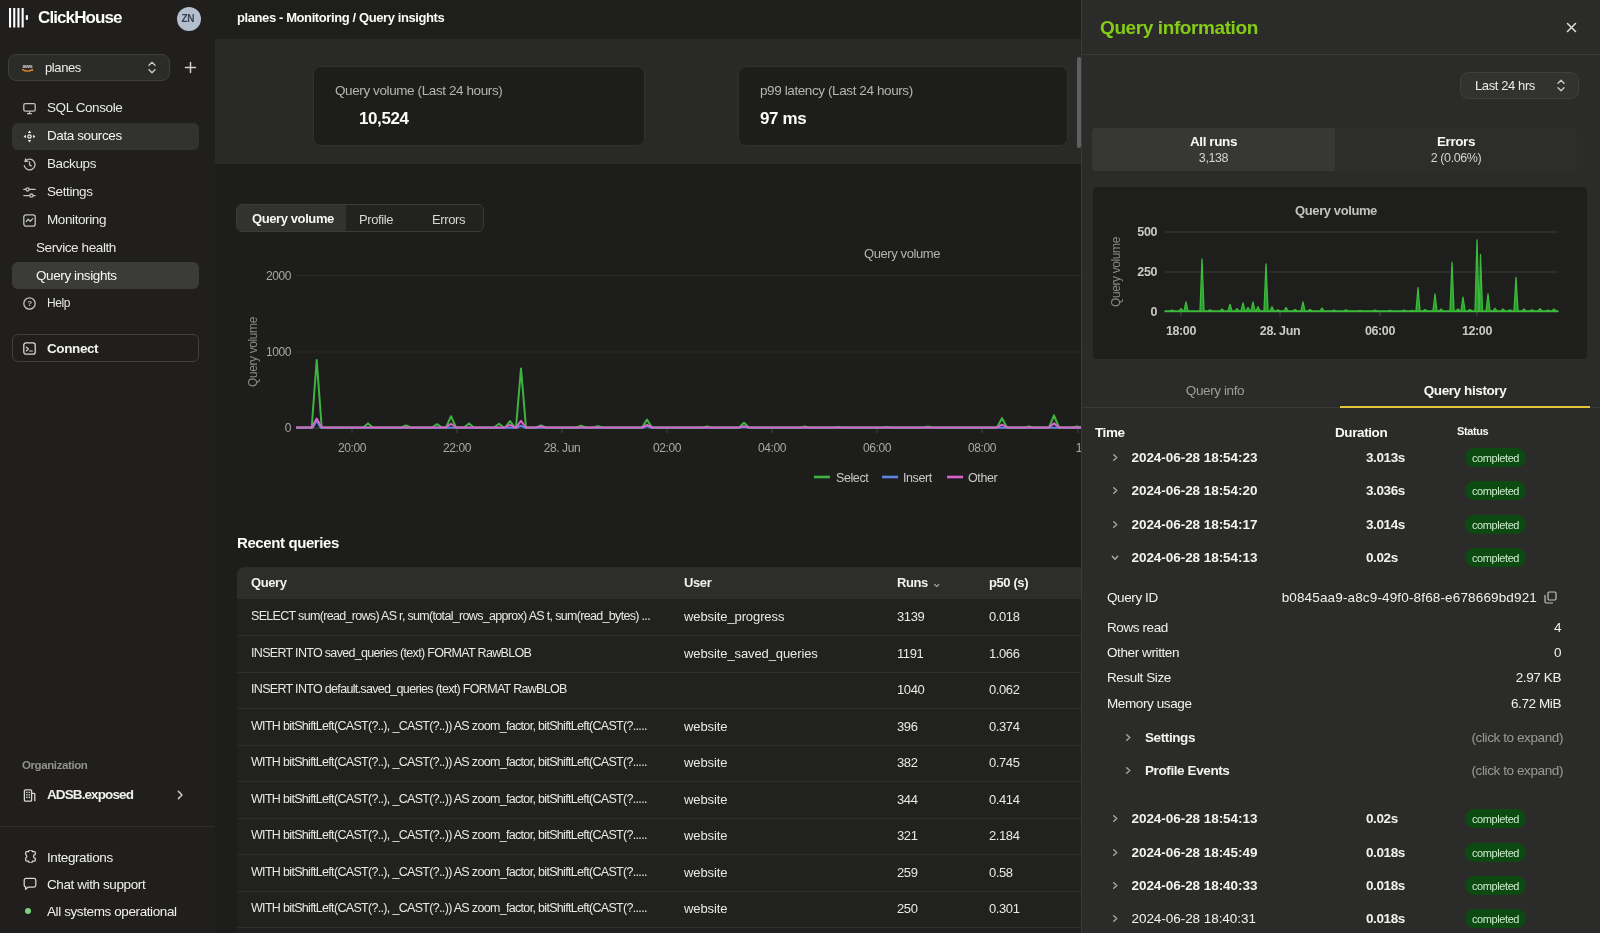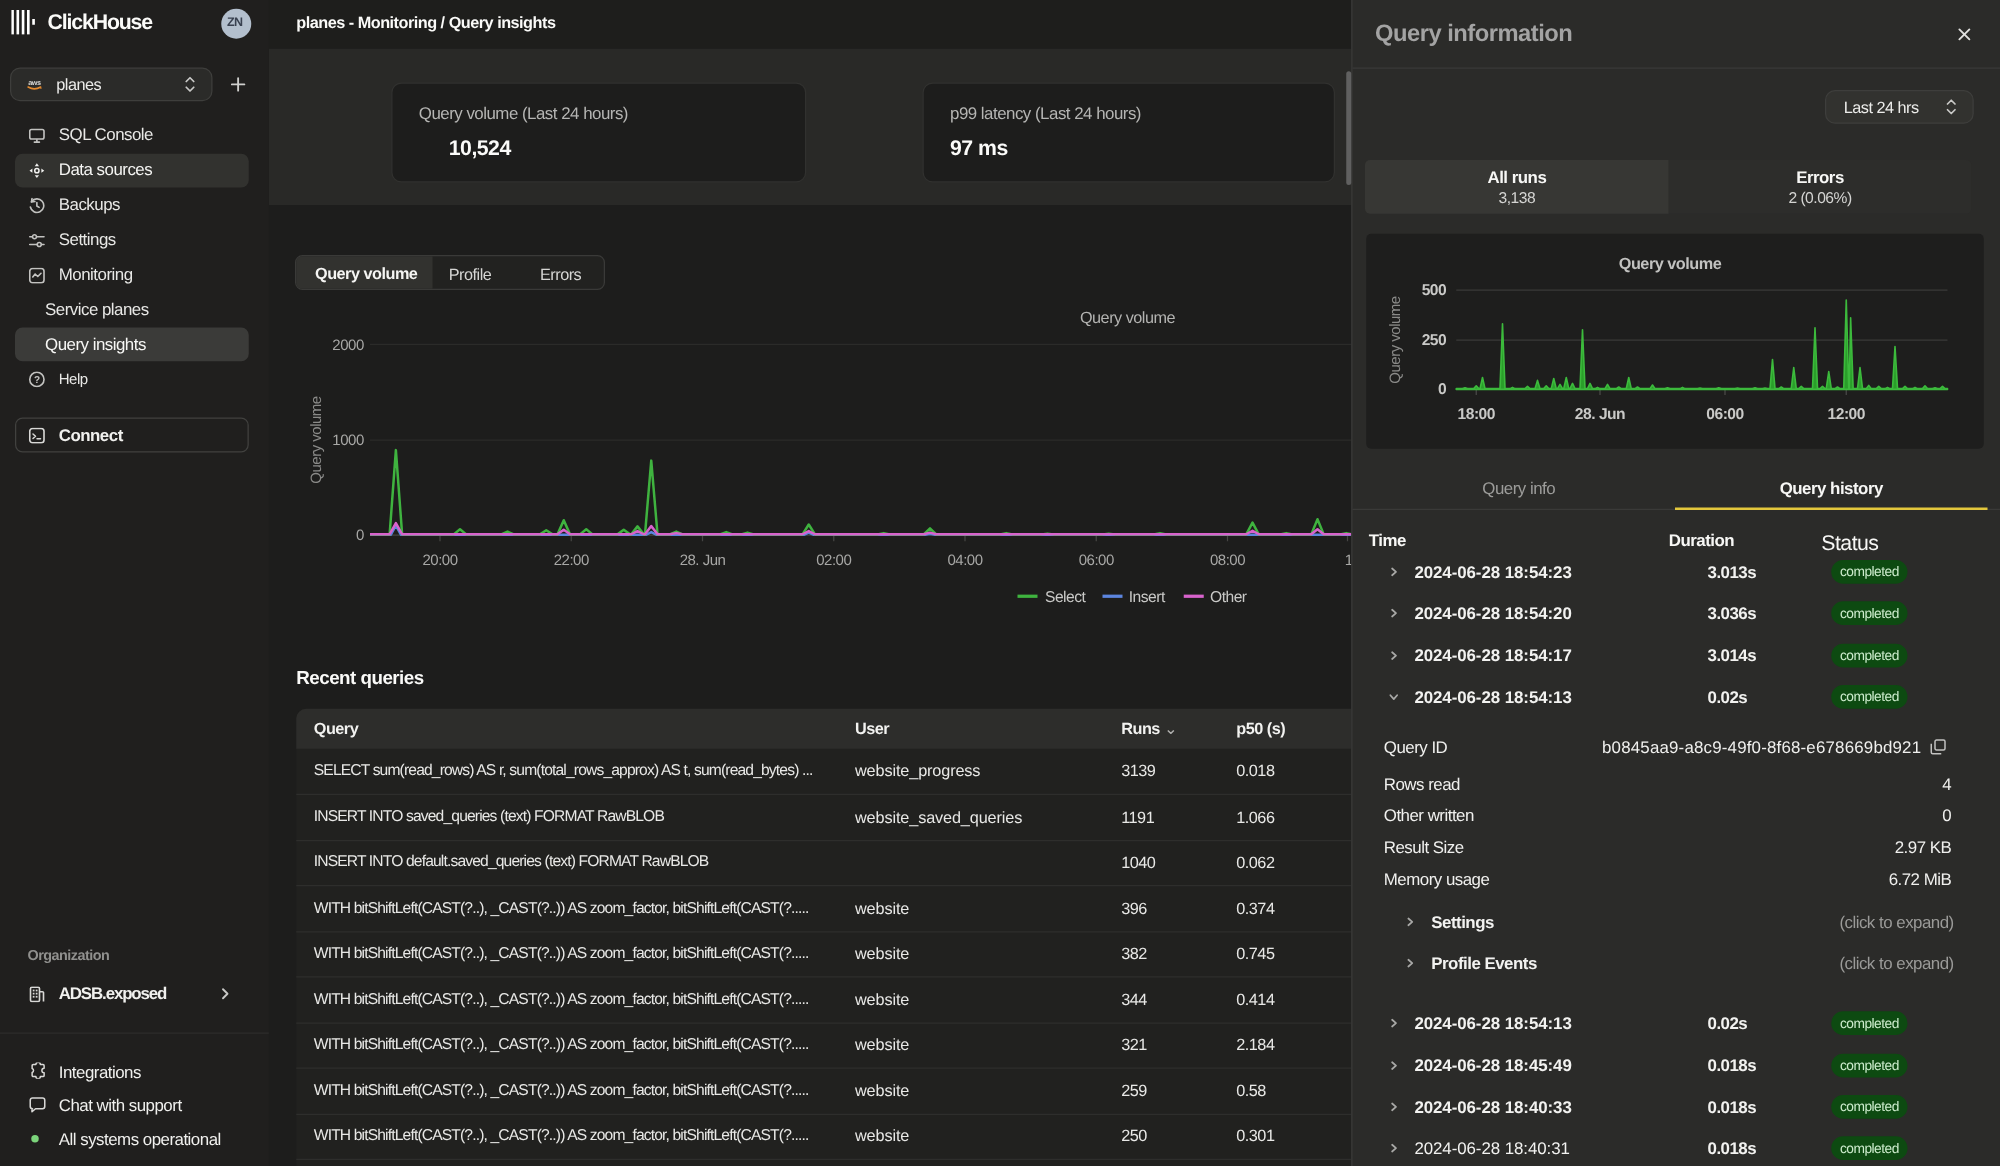--- a/index.html
+++ b/index.html
@@ -185,21 +185,21 @@
   <svg class="abs" style="left:23px;top:297px;" width="13" height="13" viewBox="0 0 13 13">
     <circle cx="6.5" cy="6.5" r="5.7" stroke="#c2c2c0" stroke-width="1.3" fill="none"></circle>
     <text x="6.5" y="9.2" font-size="8" font-weight="bold" fill="#c2c2c0" text-anchor="middle" font-family="Liberation Sans">?</text>
   </svg>
 
   <div class="txt" style="left:47px;top:100px;font-size:13.5px;color:#e8e8e6;">SQL Console</div>
   <div class="txt" style="left:47px;top:128px;font-size:13.5px;color:#f5f5f3;">Data sources</div>
   <div class="txt" style="left:47px;top:156px;font-size:13.5px;color:#e8e8e6;">Backups</div>
   <div class="txt" style="left:47px;top:184px;font-size:13.5px;color:#e8e8e6;">Settings</div>
   <div class="txt" style="left:47px;top:212px;font-size:13.5px;color:#e8e8e6;">Monitoring</div>
-  <div class="txt" style="left:36px;top:240px;font-size:13.5px;color:#e8e8e6;">Service planes</div>
+  <div class="txt" style="left:36px;top:240px;font-size:13.5px;color:#e8e8e6;">Service health</div>
   <div class="txt" style="left:36px;top:267.5px;font-size:13.5px;color:#f7f7f5;">Query insights</div>
   <div class="txt" style="left:47px;top:296px;font-size:12px;color:#e8e8e6;">Help</div>
 
   <div class="abs" style="left:12px;top:334px;width:187px;height:28px;border:1px solid #41413f;border-radius:6px;"></div>
   <svg class="abs" style="left:23px;top:342px;" width="13" height="13" viewBox="0 0 13 13">
     <rect x="0.8" y="0.8" width="11.4" height="11.4" rx="2.2" stroke="#d8d8d6" stroke-width="1.3" fill="none"></rect>
     <path d="M3.4 5.2 L5.4 7 L3.4 8.8" stroke="#d8d8d6" stroke-width="1.2" fill="none" stroke-linecap="round" stroke-linejoin="round"></path>
     <path d="M6.6 9 H9.4" stroke="#d8d8d6" stroke-width="1.2" stroke-linecap="round"></path>
   </svg>
   <div class="txt" style="left:47px;top:341px;font-size:13.5px;font-weight:bold;color:#f0f0ee;">Connect</div>
@@ -226,21 +226,21 @@
   <div class="txt" style="left:47px;top:850px;font-size:13.5px;color:#f0f0ee;">Integrations</div>
   <svg class="abs" style="left:23px;top:877px;" width="14" height="14" viewBox="0 0 14 14">
     <path d="M1.2 3.2 a1.8 1.8 0 0 1 1.8 -1.8 h8 a1.8 1.8 0 0 1 1.8 1.8 v5 a1.8 1.8 0 0 1 -1.8 1.8 H5.4 L2.6 12.4 V10 H3 a1.8 1.8 0 0 1 -1.8 -1.8 Z" stroke="#d8d8d6" stroke-width="1.25" fill="none" stroke-linejoin="round"></path>
   </svg>
   <div class="txt" style="left:47px;top:877px;font-size:13.5px;color:#f0f0ee;">Chat with support</div>
   <div class="abs" style="left:25px;top:907.5px;width:6px;height:6px;border-radius:50%;background:#7bd47b;"></div>
   <div class="txt" style="left:47px;top:904px;font-size:13.5px;color:#f0f0ee;">All systems operational</div>
 
   <div class="abs" id="panel" style="left:1081px;top:0;width:519px;height:933px;background:#2b2b29;border-left:1px solid #3a3a38;"></div>
 
-  <div class="txt" style="left:1100px;top:17px;font-size:19px;font-weight:bold;color:#a3a3a3;">Query information</div>
+  <div class="txt" style="left:1100px;top:17px;font-size:19px;font-weight:bold;color:#84cc16;">Query information</div>
   <svg class="abs" style="left:1564px;top:20px;" width="15" height="15" viewBox="0 0 15 15">
     <path d="M3.5 3.5 L11.5 11.5 M11.5 3.5 L3.5 11.5" stroke="#e0e0de" stroke-width="1.5" stroke-linecap="round"></path>
   </svg>
   <div class="abs" style="left:1082px;top:54px;width:518px;height:1px;background:#3a3a38;"></div>
 
   <div class="abs" style="left:1460px;top:71.5px;width:119px;height:27px;background:#32322f;border:1px solid #3e3e3c;border-radius:8px;"></div>
   <div class="txt" style="left:1475px;top:78px;font-size:13px;color:#ececea;">Last 24 hrs</div>
   <svg class="abs" style="left:1555px;top:77px;" width="12" height="17" viewBox="0 0 12 17">
     <path d="M3 6.2 L6 3.2 L9 6.2" stroke="#c9c9c7" stroke-width="1.4" fill="none" stroke-linecap="round" stroke-linejoin="round"></path>
     <path d="M3 10.8 L6 13.8 L9 10.8" stroke="#c9c9c7" stroke-width="1.4" fill="none" stroke-linecap="round" stroke-linejoin="round"></path>
@@ -278,21 +278,21 @@
     <path d="M72,124.5 L72,123.9 L77.0,123.9 L79,123.2 L81.0,123.9 L86.0,123.9 L88,121.6 L90.0,123.9 L91.0,123.9 L93,115.0 L95.0,123.9 L107.0,123.9 L109,72.0 L111.0,123.9 L115.0,123.9 L117,122.9 L119.0,123.9 L127.0,123.9 L129,122.1 L131.0,123.9 L135.0,123.9 L137,117.3 L139.0,123.9 L142.0,123.9 L144,121.6 L146.0,123.9 L148.0,123.9 L150,115.8 L152.0,123.9 L153.0,123.9 L155,120.5 L157.0,123.9 L158.0,123.9 L160,115.0 L162.0,123.9 L163.0,123.9 L165,119.7 L167.0,123.9 L171.0,123.9 L173,76.8 L175.0,123.9 L177.0,123.9 L179,119.7 L181.0,123.9 L183.0,123.9 L185,122.9 L187.0,123.9 L191.0,123.9 L193,120.5 L195.0,123.9 L200.0,123.9 L202,122.6 L204.0,123.9 L208.0,123.9 L210,115.0 L212.0,123.9 L215.0,123.9 L217,122.6 L219.0,123.9 L227.0,123.9 L229,121.0 L231.0,123.9 L239.0,123.9 L241,123.2 L243.0,123.9 L251.0,123.9 L253,122.9 L255.0,123.9 L265.0,123.9 L267,123.5 L269.0,123.9 L280.0,123.9 L282,123.2 L284.0,123.9 L295.0,123.9 L297,123.5 L299.0,123.9 L309.0,123.9 L311,123.2 L313.0,123.9 L317.0,123.9 L319,123.5 L321.0,123.9 L323.0,123.9 L325,100.7 L327.0,123.9 L330.0,123.9 L332,122.6 L334.0,123.9 L340.0,123.9 L342,107.0 L344.0,123.9 L346.0,123.9 L348,122.1 L350.0,123.9 L357.0,123.9 L359,75.2 L361.0,123.9 L363.0,123.9 L365,122.1 L367.0,123.9 L368.0,123.9 L370,110.2 L372.0,123.9 L375.0,123.9 L377,122.6 L379.0,123.9 L382.0,123.9 L384,53.0 L386.0,123.9 L386.4,123.9 L387.5,67.3 L389.5,123.9 L393.0,123.9 L395,107.0 L397.0,123.9 L400.0,123.9 L402,121.3 L404.0,123.9 L408.0,123.9 L410,122.1 L412.0,123.9 L415.0,123.9 L417,122.9 L419.0,123.9 L421.0,123.9 L423,90.3 L425.0,123.9 L429.0,123.9 L431,122.1 L433.0,123.9 L437.0,123.9 L439,122.9 L441.0,123.9 L445.0,123.9 L447,121.6 L449.0,123.9 L453.0,123.9 L455,123.2 L457.0,123.9 L459.0,123.9 L461,122.1 L463.0,123.9 L465,123.9 L465,124.5 Z" fill="#2a9e2a" stroke="#3cba3c" stroke-width="1.3" stroke-linejoin="round"></path>
   </svg>
 
   <div class="txt" style="left:1215px;top:383px;font-size:13.5px;color:#9c9c9a;transform:translateX(-50%);">Query info</div>
   <div class="txt" style="left:1465px;top:383px;font-size:13.5px;font-weight:bold;color:#f7f7f5;transform:translateX(-50%);">Query history</div>
   <div class="abs" style="left:1082px;top:407px;width:518px;height:1px;background:#3a3a38;"></div>
   <div class="abs" style="left:1340px;top:406px;width:250px;height:2px;background:#e3c73c;"></div>
 
   <div class="txt" style="left:1095px;top:425px;font-size:13.5px;font-weight:bold;color:#f7f7f5;">Time</div>
   <div class="txt" style="left:1335px;top:425px;font-size:13.5px;font-weight:bold;color:#f7f7f5;">Duration</div>
-  <div class="txt" style="left:1457px;top:425px;font-size:17px;font-weight:normal;color:#f7f7f5;">Status</div>
+  <div class="txt" style="left:1457px;top:425px;font-size:11px;font-weight:bold;color:#f7f7f5;">Status</div>
   <svg class="abs" style="left:1110px;top:451.5px;" width="10" height="11" viewBox="0 0 10 11">
       <path d="M3.7 2.8 L6.8 5.5 L3.7 8.2" stroke="#a8a8a6" stroke-width="1.4" fill="none" stroke-linecap="round" stroke-linejoin="round"></path>
     </svg>
   <div class="txt" style="left:1131.5px;top:449.5px;font-size:13.5px;letter-spacing:-0.05px;font-weight:bold;color:#f2f2f0;">2024-06-28 18:54:23</div>
   <div class="txt" style="left:1366px;top:449.5px;font-size:13.5px;font-weight:bold;color:#f2f2f0;">3.013s</div>
   <div class="abs" style="left:1465px;top:447.5px;width:61px;height:19px;background:#0d4a11;border-radius:9.5px;"></div>
     <div class="txt" style="left:1495.5px;top:451.5px;font-size:11px;color:#cdeccd;transform:translateX(-50%);">completed</div>
   <svg class="abs" style="left:1110px;top:485.0px;" width="10" height="11" viewBox="0 0 10 11">
       <path d="M3.7 2.8 L6.8 5.5 L3.7 8.2" stroke="#a8a8a6" stroke-width="1.4" fill="none" stroke-linecap="round" stroke-linejoin="round"></path>
     </svg>

